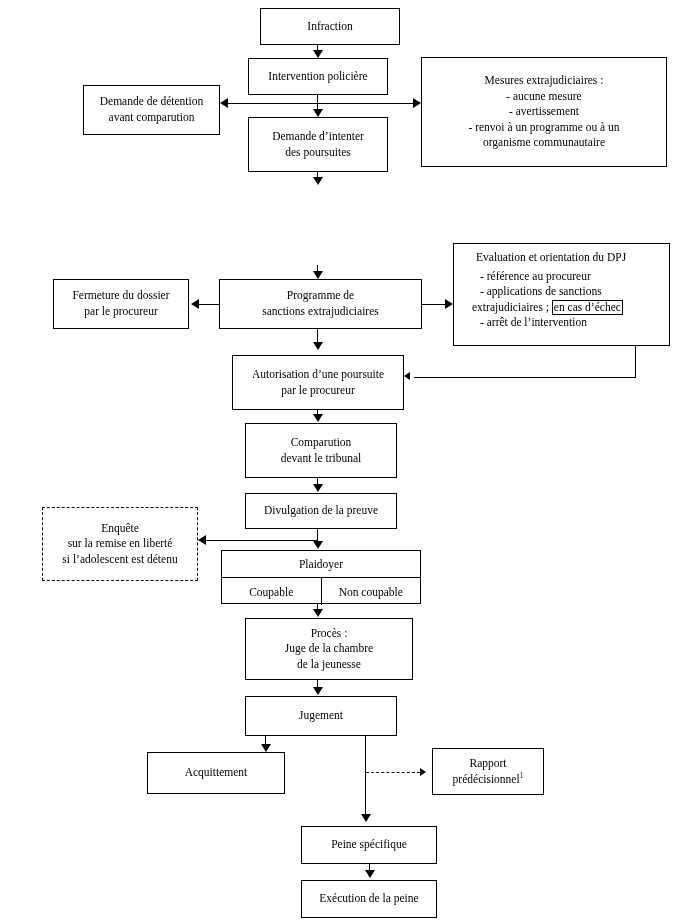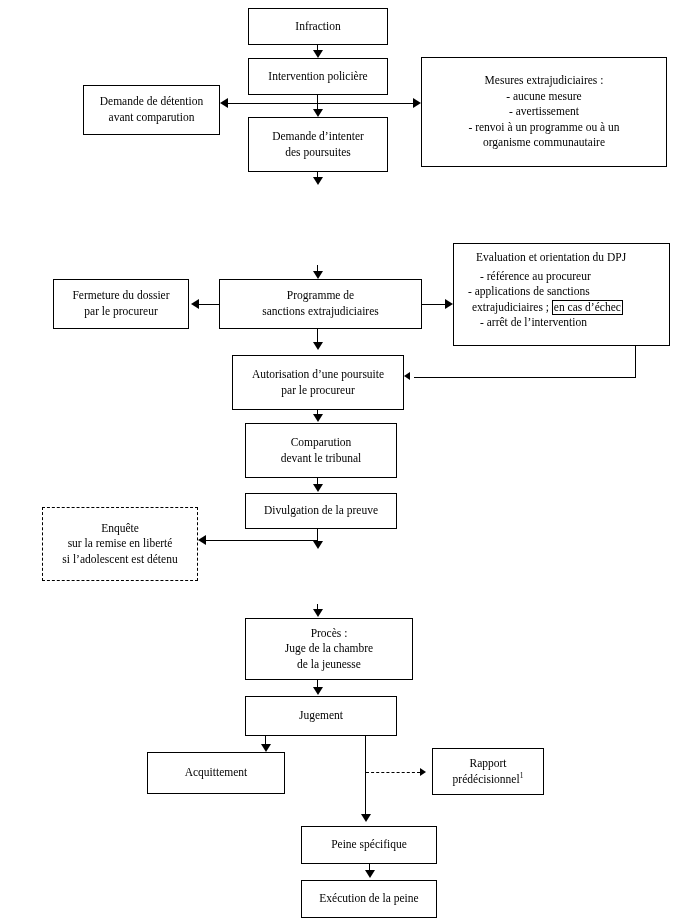--- a/index.html
+++ b/index.html
@@ -63,21 +63,21 @@
   sup{font-size:7.5px;vertical-align:super;}
   .inlinebox{
     display:inline-block;border:1px solid #000;padding:0 1px;line-height:1.15;
   }
 </style>
 </head>
 <body>
 
 <div id="canvas">
 
-  <div class="box" style="left:248px;top:8px;width:140px;height:37px;">
+  <div class="box" style="left:260px;top:8px;width:140px;height:37px;">
     <span class="ln">Infraction</span>
   </div>
 
   <div class="box" style="left:248px;top:58px;width:140px;height:37px;">
     <span class="ln">Intervention policière</span>
   </div>
 
   <div class="box" style="left:83px;top:85px;width:137px;height:50px;">
     <span class="ln">Demande de détention</span>
     <span class="ln">avant comparution</span>
@@ -103,21 +103,21 @@
   </div>
 
   <div class="box" style="left:219px;top:279px;width:203px;height:50px;">
     <span class="ln">Programme de</span>
     <span class="ln">sanctions extrajudiciaires</span>
   </div>
 
   <div class="box leftalign" style="left:453px;top:243px;width:217px;height:103px;padding:6px 0 0 12px;justify-content:flex-start;">
     <span class="ln" style="margin-left:10px;">Evaluation et orientation du DPJ</span>
     <span class="ln" style="margin-left:14px;margin-top:3px;">- référence au procureur</span>
-    <span class="ln" style="margin-left:2px;">- applications de sanctions</span>
+    <span class="ln" style="margin-left:14px;">- applications de sanctions</span>
     <span class="ln" style="margin-left:6px;">
       <span>extrajudiciaires ;</span>
       <span class="inlinebox">en cas d’échec</span>
     </span>
     <span class="ln" style="margin-left:14px;">- arrêt de l’intervention</span>
   </div>
 
   <div class="box" style="left:232px;top:355px;width:172px;height:55px;">
     <span class="ln">Autorisation d’une poursuite</span>
     <span class="ln">par le procureur</span>
@@ -131,20 +131,27 @@
   <div class="box" style="left:245px;top:493px;width:152px;height:36px;">
     <span class="ln">Divulgation de la preuve</span>
   </div>
 
   <div class="box dashed" style="left:42px;top:507px;width:156px;height:74px;">
     <span class="ln">Enquête</span>
     <span class="ln">sur la remise en liberté</span>
     <span class="ln">si l’adolescent est détenu</span>
   </div>
 
+  <div class="splitbox" style="left:221px;top:550px;width:200px;height:54px;">
+    <div class="top">Plaidoyer</div>
+    <div class="bottom">
+      <div class="cell first">Coupable</div>
+      <div class="cell">Non coupable</div>
+    </div>
+  </div>
 
   <div class="box" style="left:245px;top:618px;width:168px;height:62px;">
     <span class="ln">Procès :</span>
     <span class="ln">Juge de la chambre</span>
     <span class="ln">de la jeunesse</span>
   </div>
 
   <div class="box" style="left:245px;top:696px;width:152px;height:40px;">
     <span class="ln">Jugement</span>
   </div>

